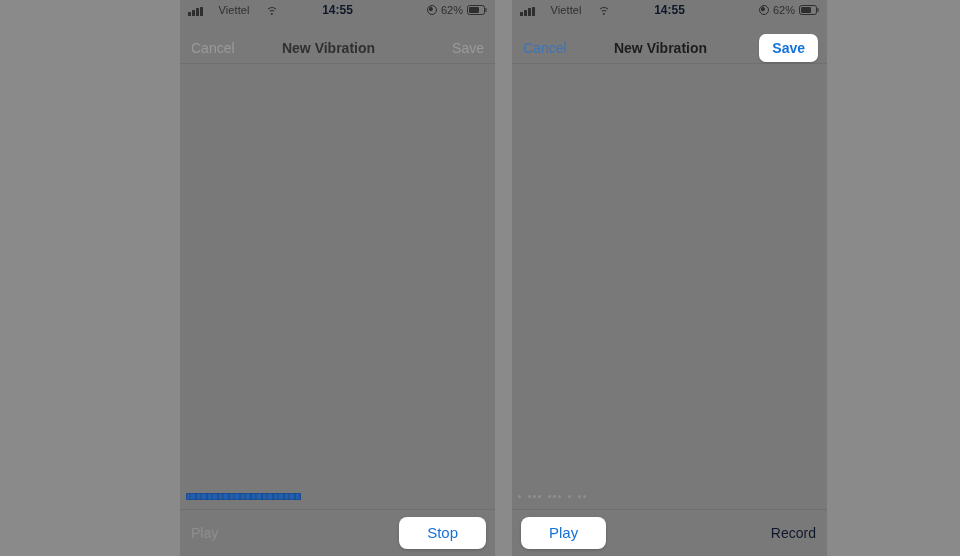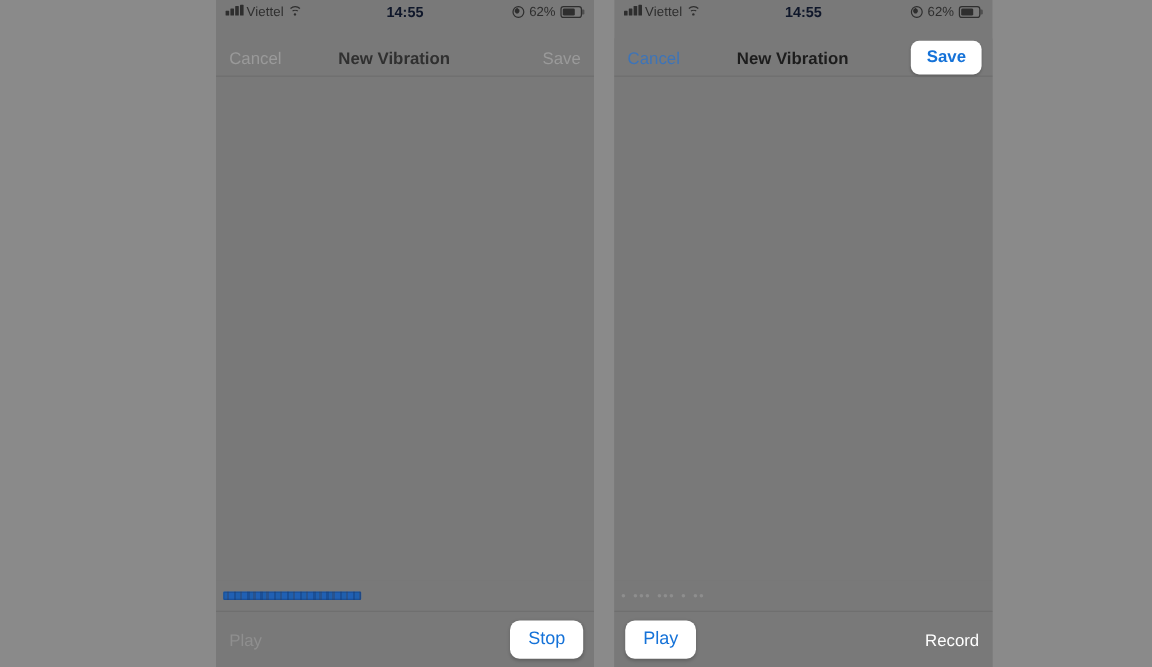--- a/index.html
+++ b/index.html
@@ -23,21 +23,21 @@
 
   
   .statusbar {
     height:20px; flex:0 0 20px;
     display:flex; align-items:center;
     padding:0 8px;
     position:relative;
     font-size:11px; font-weight:bold;
     color:#2e2e2e;
   }
-  .sb-left { display:flex; align-items:flex-start; gap:3px; }
+  .sb-left { display:flex; align-items:flex-end; gap:16px; }
   .sb-center {
     position:absolute; left:0; right:0; top:0; bottom:0;
     display:flex; align-items:center; justify-content:center;
     font-size:12px; font-weight:bold; color:#0f172a;
     pointer-events:none;
   }
   .sb-right {
     margin-left:auto; display:flex; align-items:center; gap:4px;
     position:relative; z-index:2;
   }
@@ -160,25 +160,25 @@
     display:flex; align-items:center; justify-content:space-between;
     padding:0 9px;
     position:relative;
   }
   .tb-btn {
     font-size:14px; background:none; border:none; cursor:pointer;
     font-family:inherit; padding:2px;
     white-space:nowrap;
   }
   .tb-btn.dim  { color:#8f8f8f; }
-  .tb-btn.blue { color:#ffffff; }
+  .tb-btn.blue { color:#0f172a; }
   .tb-hl {
     background:#ffffff;
     border-radius:8px;
-    padding:7px 15px;
+    padding:7px 28px;
     box-shadow:0 1px 3px rgba(0,0,0,.2);
     position:relative; z-index:3;
   }
   .tb-hl .lbl { color:#1572d8; font-size:15px; }
   .spacer { flex:1 1 auto; }
 </style>
 </head>
 <body>
 
 <div class="stage">

